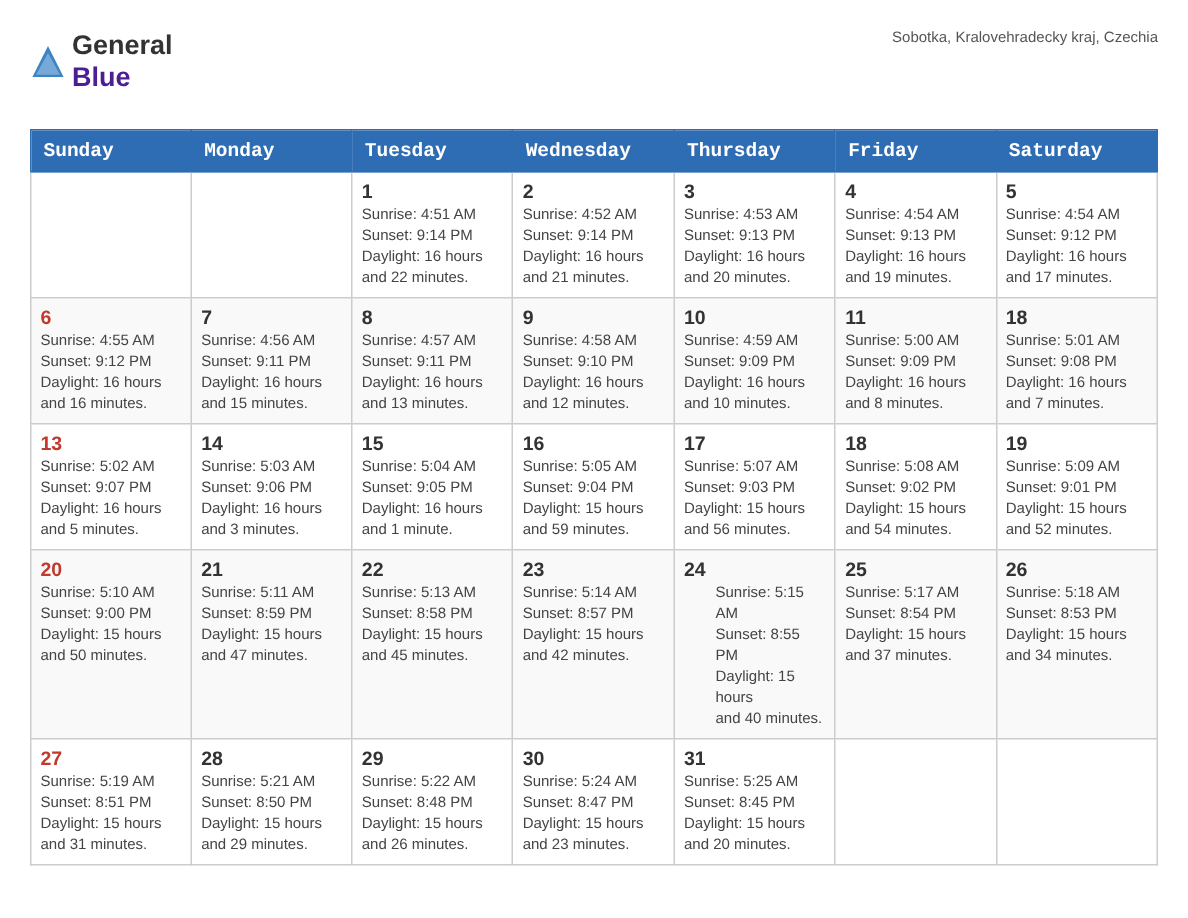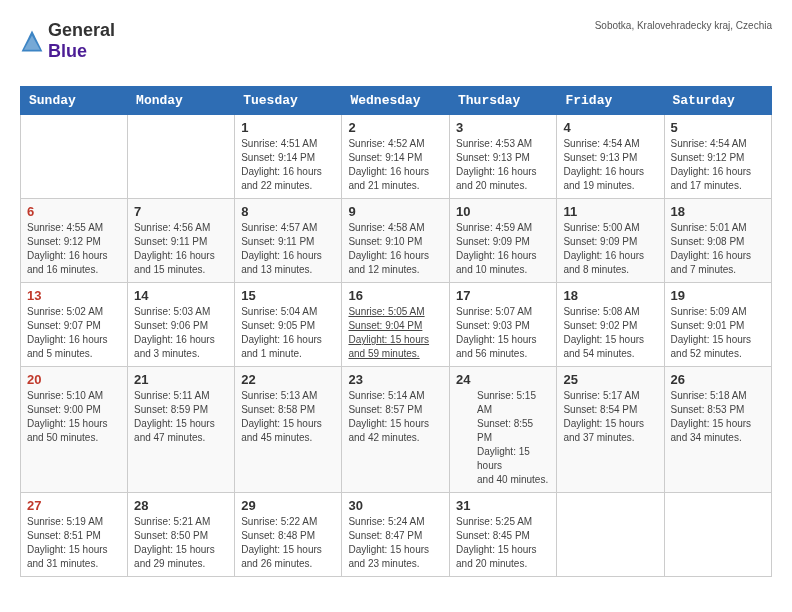--- a/index.html
+++ b/index.html
@@ -238,21 +238,21 @@
         </td>
         <td>
           <span class="day-number">15</span>
           <div class="day-info" style="white-space: pre-line;">Sunrise: 5:04 AM
 Sunset: 9:05 PM
 Daylight: 16 hours
 and 1 minute.</div>
         </td>
         <td>
           <span class="day-number">16</span>
-          <div class="day-info" style="white-space: pre-line; text-decoration: underline;">Sunrise: 5:05 AM
+          <div class="day-info" style="white-space: pre-line;">Sunrise: 5:05 AM
 Sunset: 9:04 PM
 Daylight: 15 hours
 and 59 minutes.</div>
         </td>
         <td>
           <span class="day-number">17</span>
           <div class="day-info" style="white-space: pre-line;">Sunrise: 5:07 AM
 Sunset: 9:03 PM
 Daylight: 15 hours
 and 56 minutes.</div>

